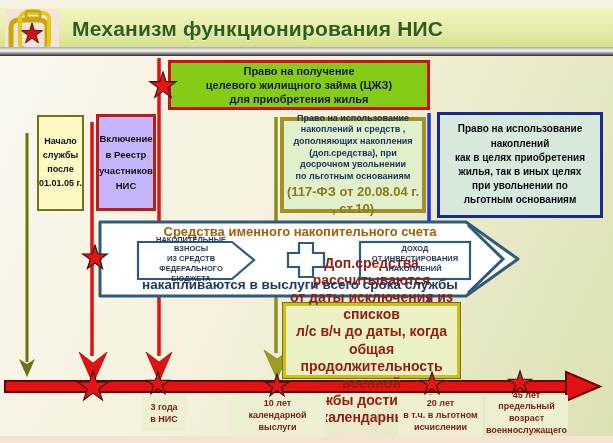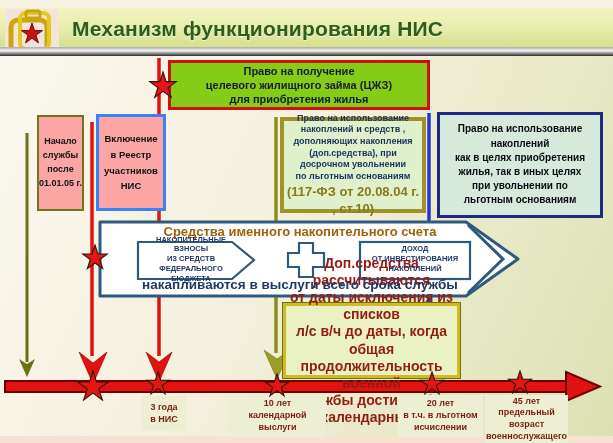--- a/index.html
+++ b/index.html
@@ -19,43 +19,43 @@
            background:linear-gradient(115deg,#faf7ee 0%,#f5f1de 42%,#dce1b2 100%);}
   .bottomstrip{position:absolute;left:0;top:436px;width:613px;height:7px;background:#f6e2d0;}
   svg.layer{position:absolute;left:0;top:0;width:613px;height:443px;pointer-events:none;}
   .z1{z-index:1}.z3{z-index:3}
   
   .bx{position:absolute;z-index:2;box-sizing:border-box;white-space:pre-line;
       text-align:center;font-weight:bold;display:flex;align-items:center;
       justify-content:center;flex-direction:column;}
   .loanbox{left:168px;top:60px;width:262px;height:50px;background:#84cc16;
            border:3px solid #cf1010;color:#1a1a33;font-size:11px;line-height:1.3;}
-  .startbox{left:37px;top:115px;width:47px;height:96px;background:#fca5a5;
+  .startbox{left:37px;top:115px;width:47px;height:96px;background:#fef9c3;
             border:2px solid #73731c;color:#111;font-size:9px;line-height:1.55;}
-  .regbox{left:96px;top:114px;width:70px;height:97px;background:#fca5a5;
-          border:3px solid #3b82f6;color:#111;font-size:9.5px;line-height:1.65;}
+  .regbox{left:96px;top:114px;width:60px;height:97px;background:#c4b5fd;
+          border:3px solid #b91c1c;color:#111;font-size:9.5px;line-height:1.65;}
   .earlybox{left:280px;top:117px;width:146px;height:96px;background:#dff0ca;
             border:4px solid #a09128;color:#16335e;font-size:9px;line-height:1.3;}
   .earlybox .note{font-size:13px;color:#8a7a1a;margin-top:1px;font-weight:bold;}
   .usagebox{left:437px;top:112px;width:166px;height:106px;background:#d7e9da;
             border:3px solid #1b2a85;color:#0a0a14;font-size:10px;line-height:1.42;}
   .dopbox{left:283px;top:303px;width:177px;height:75px;background:#eaf2c4;
           border:3px solid #cdbd1e;box-shadow:0 0 0 1px #72701a;color:#941d12;
           font-size:14px;line-height:1.22;}
   
   .ca-title{left:115px;top:224px;width:370px;height:15px;color:#a16207;font-size:13px;}
   .ca-left{left:140px;top:245px;width:102px;height:28px;color:#1f3864;font-size:7.5px;line-height:1.3;}
   .ca-right{left:362px;top:245px;width:106px;height:28px;color:#1f3864;font-size:7.5px;line-height:1.3;}
   .ca-sub{left:115px;top:276px;width:370px;height:16px;color:#1f3864;font-size:13.5px;}
   
   .ml{background:#ecefd2;color:#7c1d10;font-size:9px;line-height:1.3;}
   .ml1{left:142px;top:396px;width:44px;height:35px;}
   .ml2{left:229px;top:395px;width:97px;height:42px;}
   .ml3{left:398px;top:395px;width:85px;height:42px;}
-  .ml4{left:485px;top:395px;width:83px;height:48px;}
+  .ml4{left:485px;top:395px;width:83px;height:36px;}
 </style>
 </head>
 <body>
 
 <div class="header">
   <div class="emblem">
     <svg width="54" height="48" viewBox="0 0 54 48">
       <rect x="6" y="11" width="36" height="33" rx="7" fill="none" stroke="#c9a60e" stroke-width="5"></rect>
       <rect x="15" y="4" width="29" height="36" rx="6" fill="none" stroke="#e6c91c" stroke-width="4"></rect>
       <rect x="21" y="2" width="14" height="7" rx="2" fill="none" stroke="#c9a60e" stroke-width="3"></rect>

